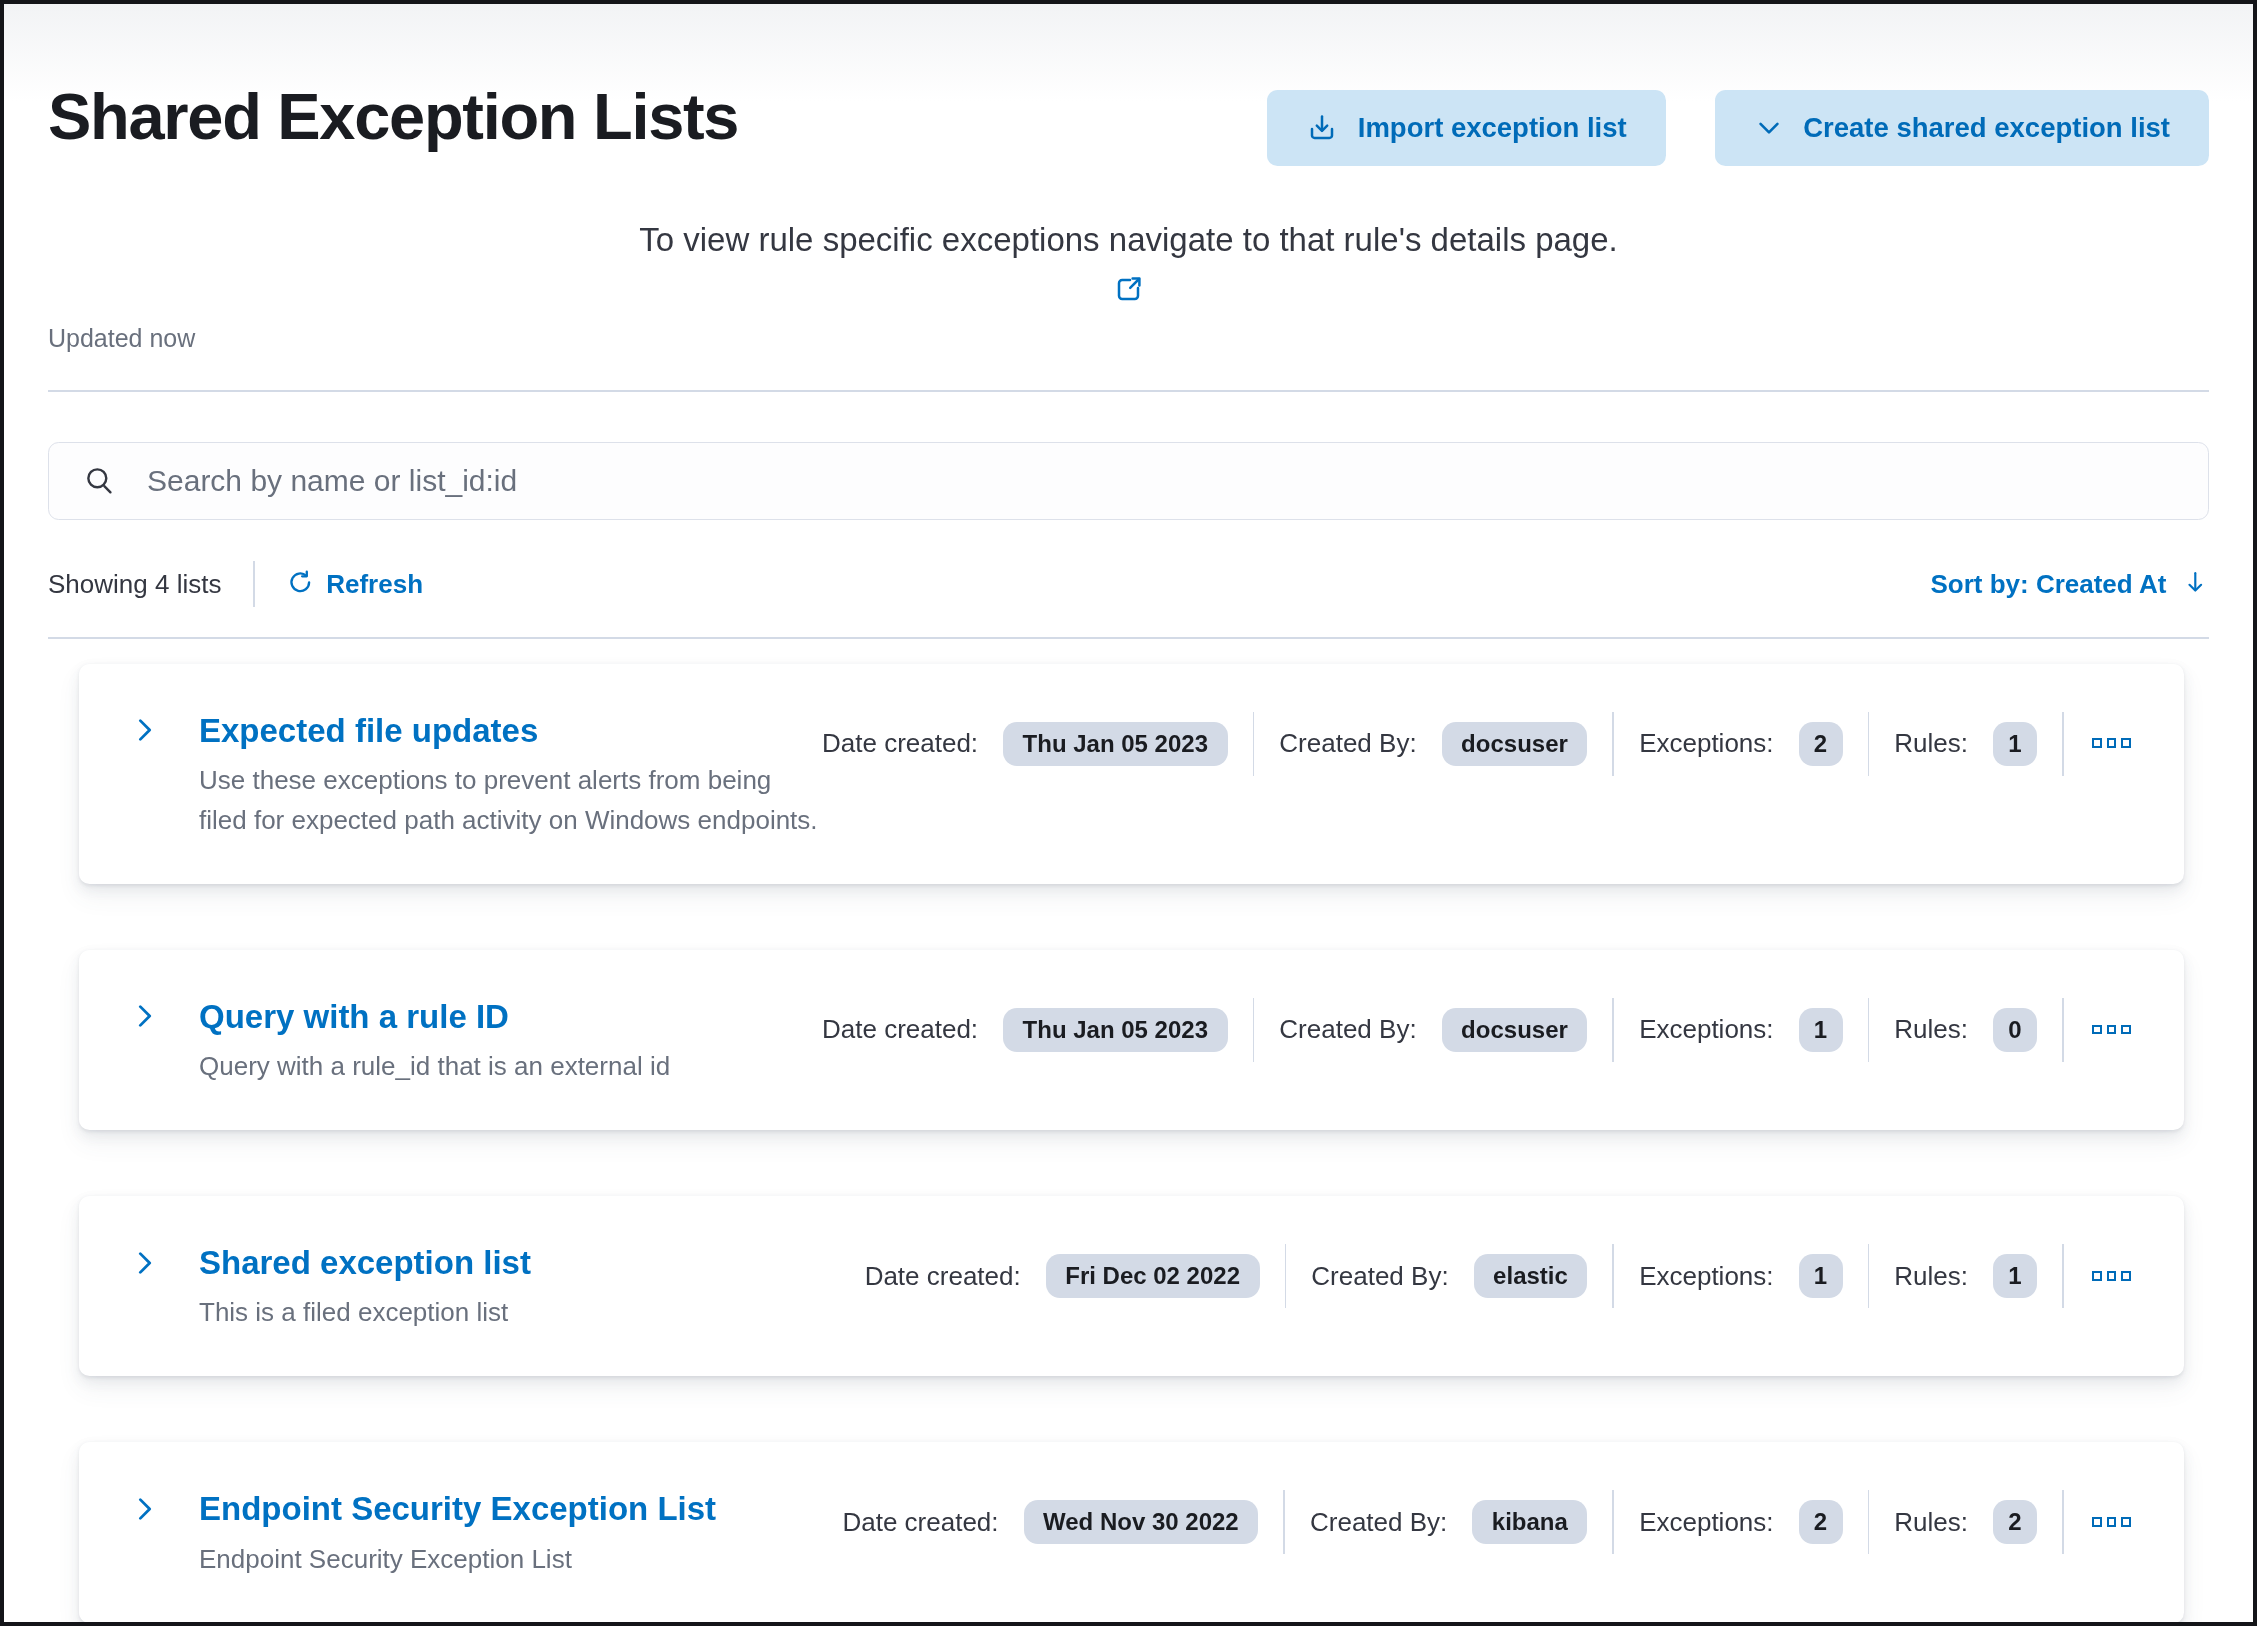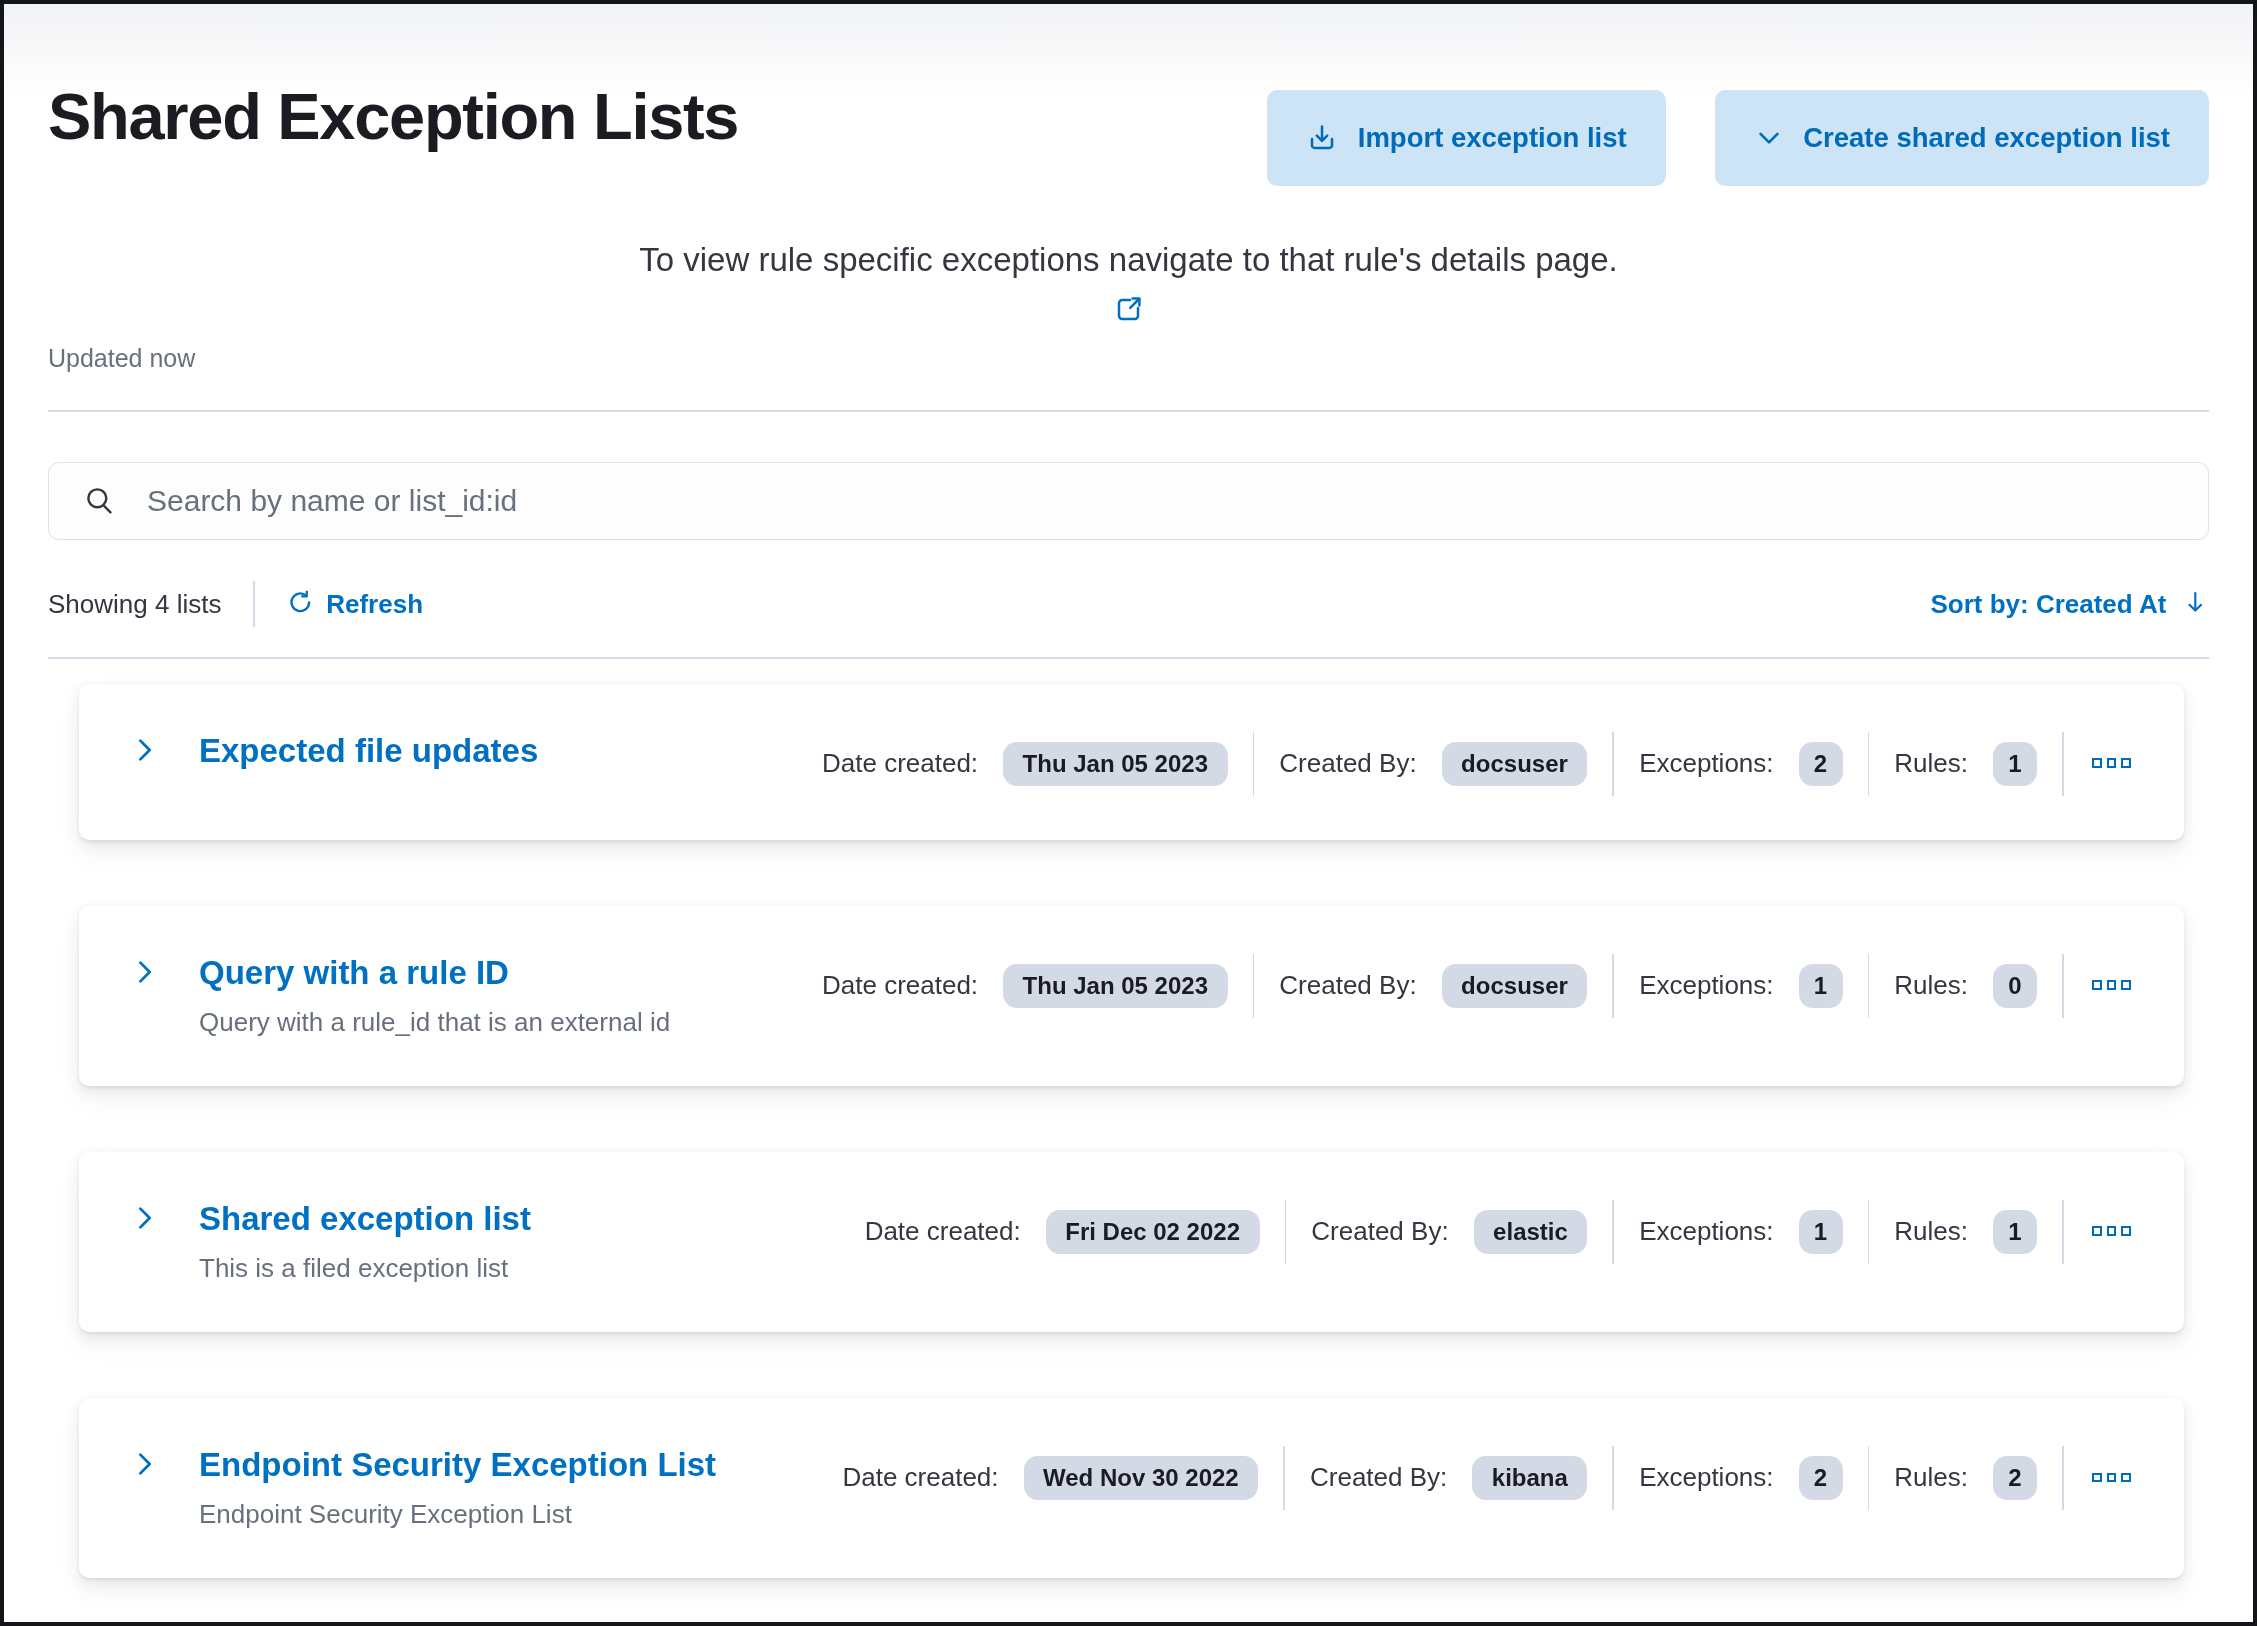--- a/index.html
+++ b/index.html
@@ -17,21 +17,21 @@
   }
 
   
   .header-row { display: flex; justify-content: space-between; align-items: flex-start; margin-top: 40px; }
   .page-title {
     font-size: 65px; font-weight: 700; letter-spacing: -1.3px; color: #1a1c21; line-height: 1.1;
   }
   .header-buttons { display: flex; gap: 49px; margin-top: 8.9px; }
   .btn {
     display: inline-flex; align-items: center; gap: 19.5px;
-    height: 96px; padding: 0 39px;
+    height: 76px; padding: 0 39px;
     background: #cce4f5; color: #006bb8;
     border: none; border-radius: 10.6px;
     font-family: inherit; font-size: 27.5px; font-weight: 600; cursor: pointer;
     white-space: nowrap;
   }
   .btn svg { flex: 0 0 auto; }
 
   .subtitle-row { margin-top: 55px; display: flex; align-items: center; gap: 14px; flex-direction: column; }
   .subtitle { font-size: 33px; color: #343741; }
   .ext-link { color: #0071c2; display: inline-flex; cursor: pointer; }
@@ -193,20 +193,21 @@
 
     <div class="card">
       <div class="card-main">
         <button class="expand-btn">
           <svg width="30" height="30" viewBox="0 0 16 16" fill="none" stroke="currentColor" stroke-width="1.5" stroke-linecap="round" stroke-linejoin="round">
               <path d="M5.5 3 10.5 8l-5 5"></path>
             </svg>
         </button>
         <div class="card-text">
           <a class="card-title">Expected file updates</a>
+          <p class="card-desc">Use these exceptions to prevent alerts from being filed for expected path activity on Windows endpoints.</p>
         </div>
       </div>
       <div class="card-meta">
         <span class="meta-label">Date created:</span>
         <span class="badge">Thu Jan 05 2023</span>
         <span class="vdiv"></span>
         <span class="meta-label">Created By:</span>
         <span class="badge">docsuser</span>
         <span class="vdiv"></span>
         <span class="meta-label">Exceptions:</span>

